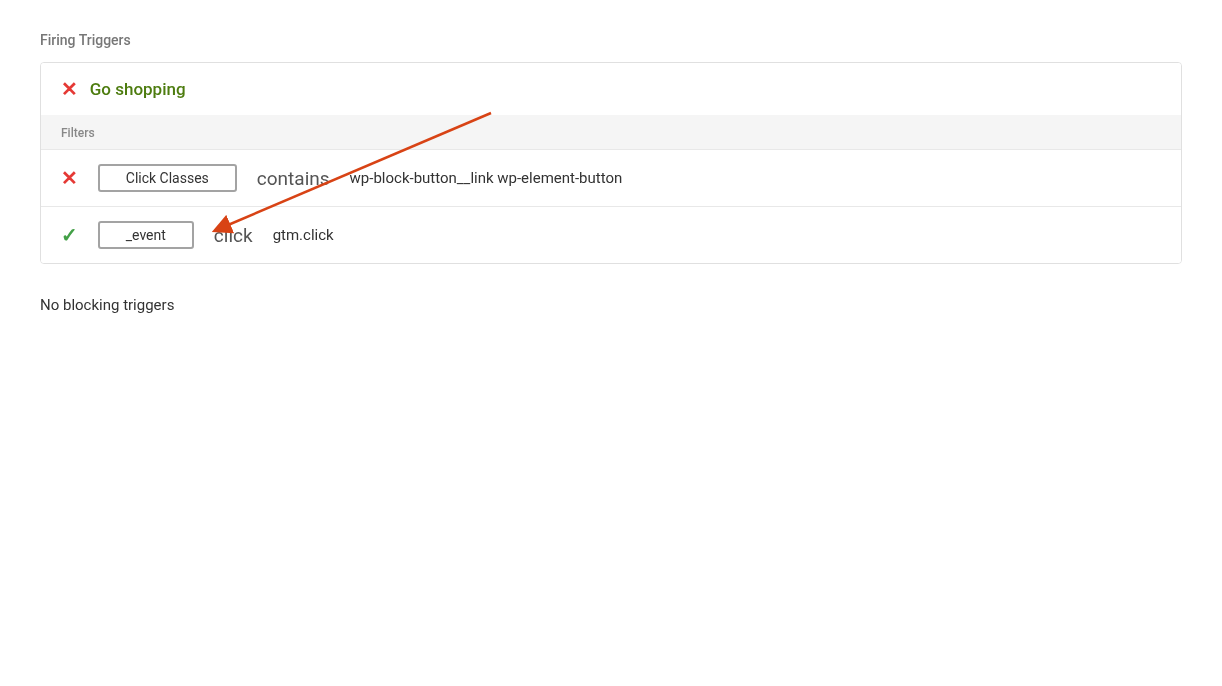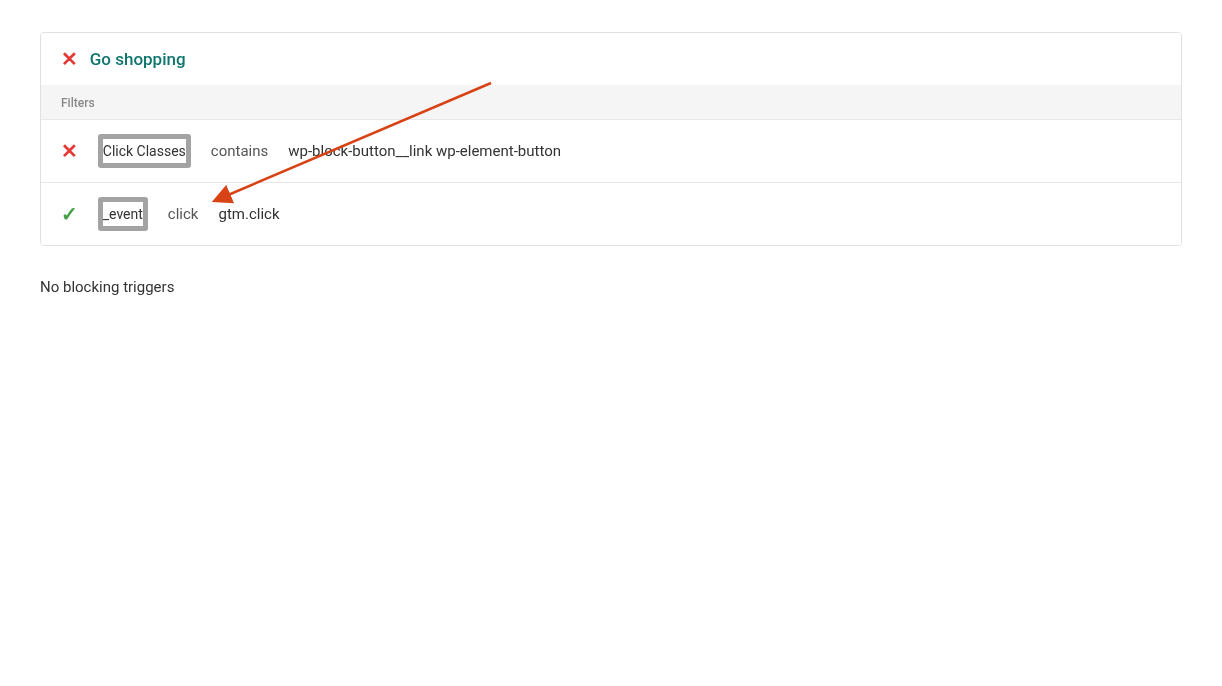--- a/index.html
+++ b/index.html
@@ -37,21 +37,21 @@
       display: flex;
       align-items: center;
       padding: 16px 20px;
       background: #fff;
       gap: 12px;
     }
 
     .trigger-name {
       font-size: 17px;
       font-weight: 500;
-      color: #0f766e;
+      color: #4d7c0f;
     }
 
     .filters-section {
       background: #f5f5f5;
       padding: 8px 20px;
     }
 
     .filters-label {
       font-size: 12px;
       color: #888;
@@ -78,32 +78,32 @@
 
     .icon-check {
       color: #43a047;
       font-size: 20px;
       font-weight: bold;
       line-height: 1;
       flex-shrink: 0;
     }
 
     .filter-variable {
-      border: 5px solid #a3a3a3;
+      border: 2px solid #a3a3a3;
       border-radius: 3px;
-      padding: 4px 0;
+      padding: 4px 26px;
       font-size: 14px;
       color: #333;
       background: #fff;
       white-space: nowrap;
     }
 
     .filter-operator {
       color: #555;
-      font-size: 15px;
+      font-size: 19px;
     }
 
     .filter-value {
       color: #333;
       font-size: 15px;
     }
 
     .arrow-svg {
       position: absolute;
       pointer-events: none;
@@ -121,20 +121,21 @@
 
     
     .annotation-wrapper {
       position: relative;
     }
   </style>
 </head>
 <body>
 
 <div>
+  <div class="section-title">Firing Triggers</div>
 
   <div class="trigger-card annotation-wrapper">
 
     <svg class="arrow-svg" width="480" height="180" style="top: 20px; left: 100px; z-index: 10; overflow: visible;">
       <defs>
         <marker id="arrowhead" markerWidth="8" markerHeight="8" refX="4" refY="4" orient="auto">
           <path d="M0,0 L0,8 L8,4 z" fill="#d84315"></path>
         </marker>
       </defs>
 

